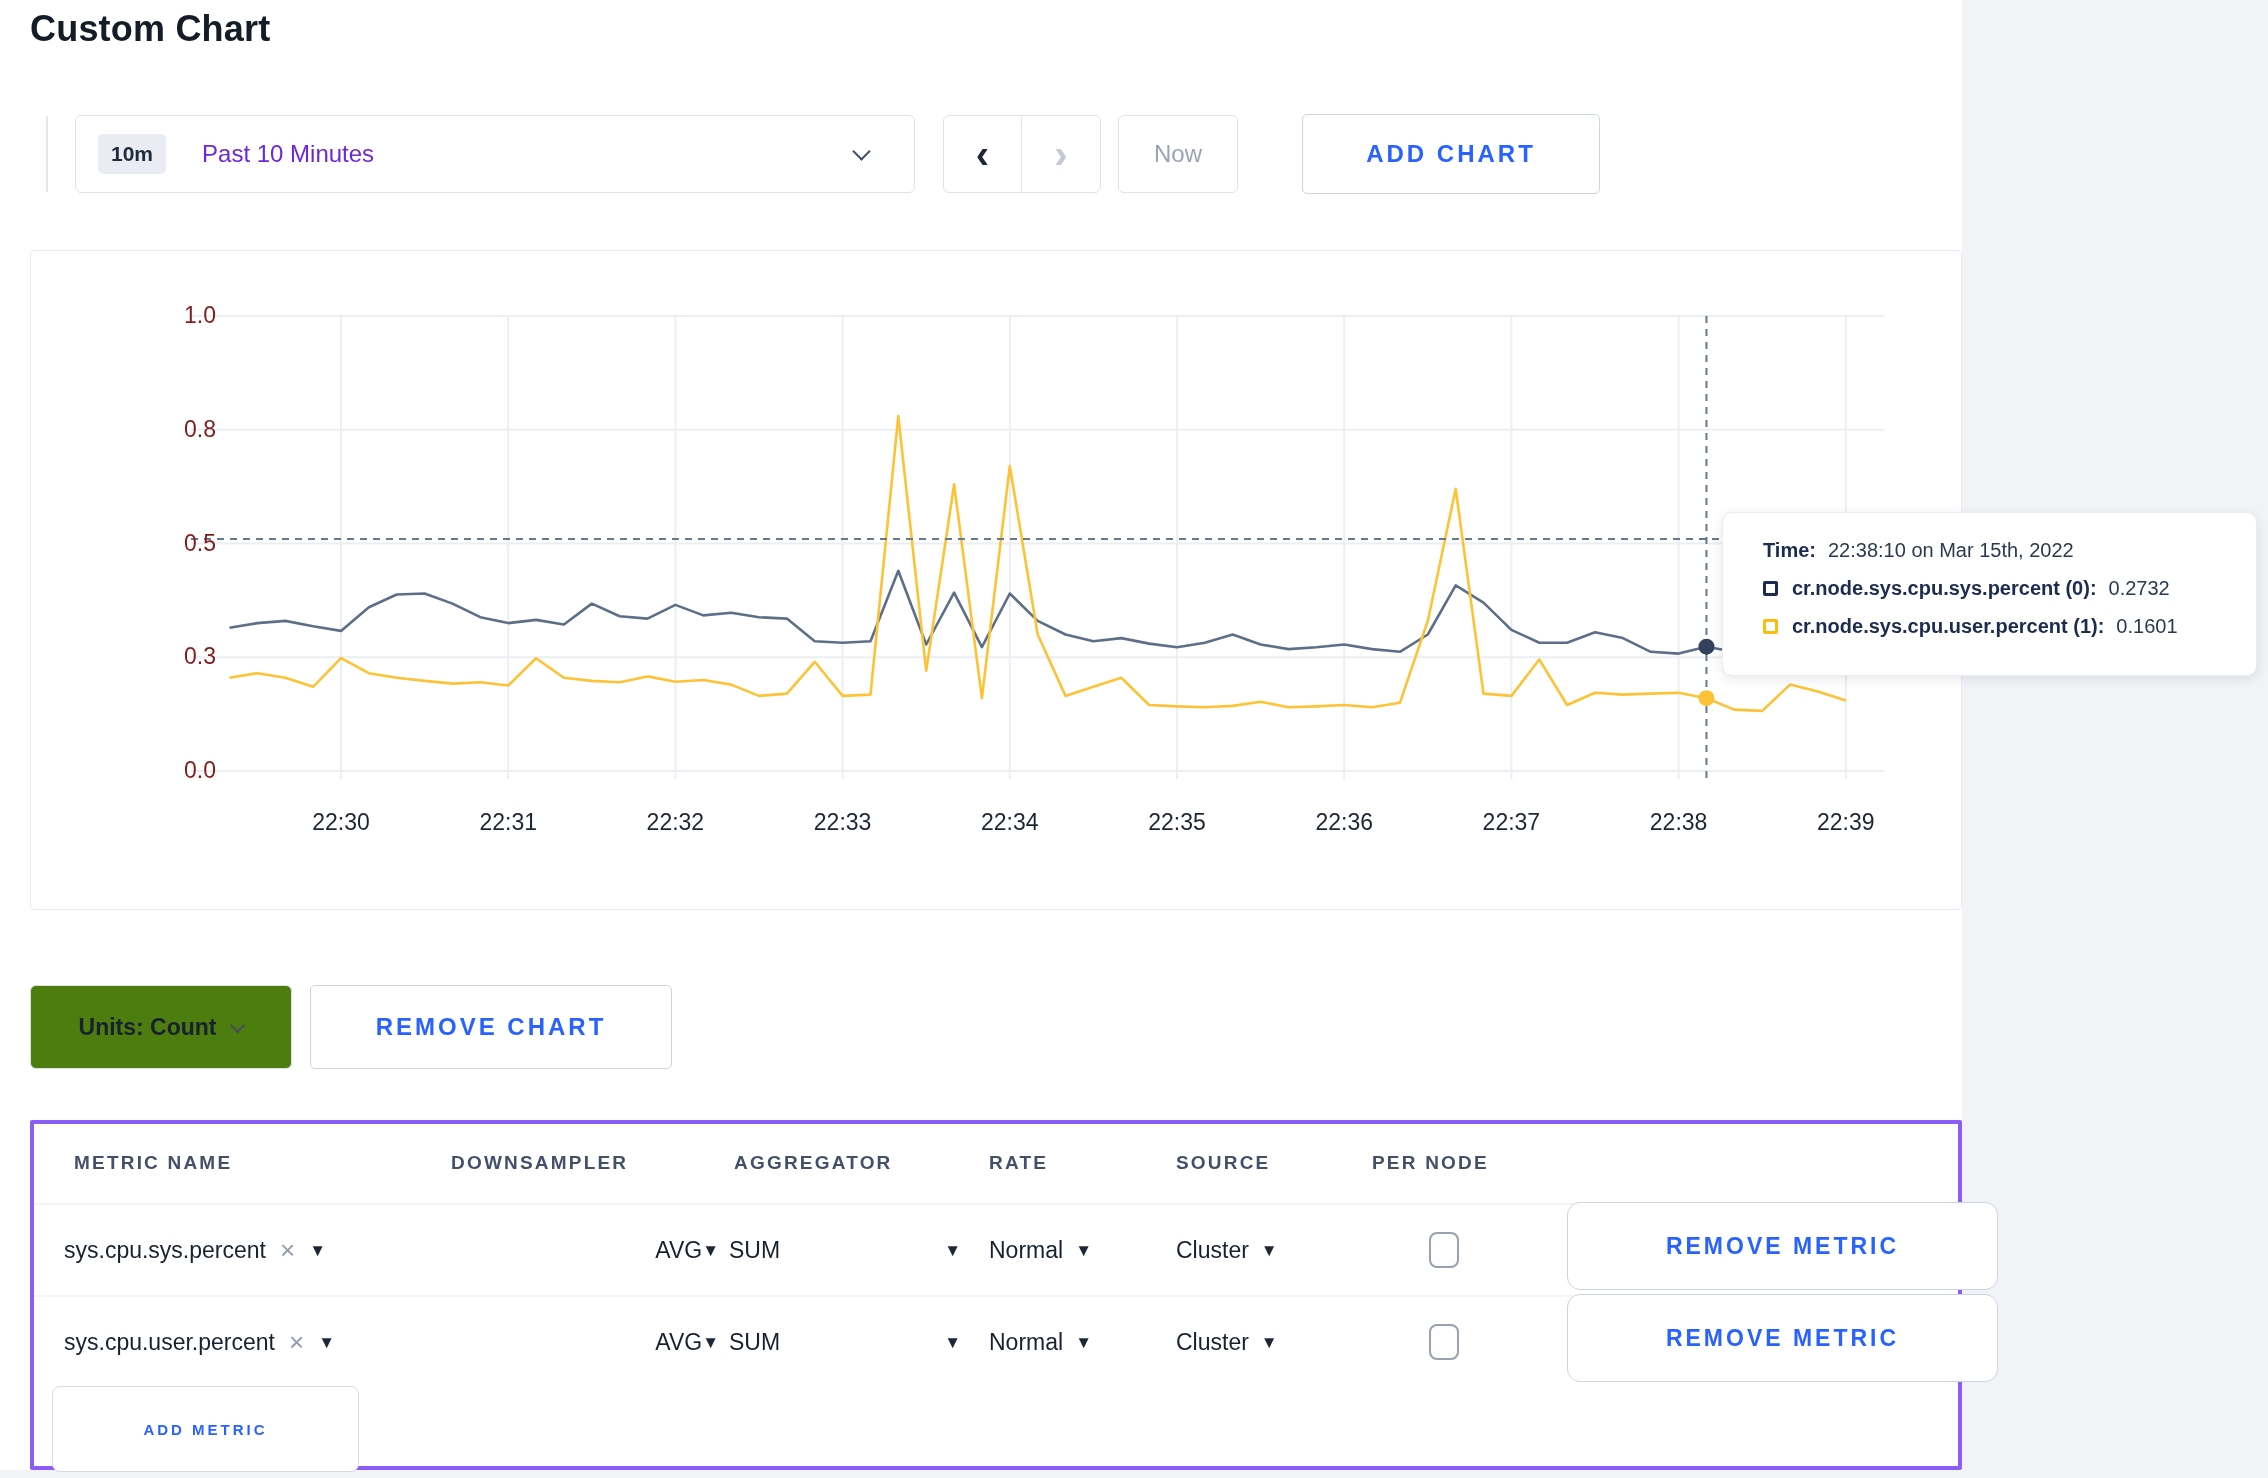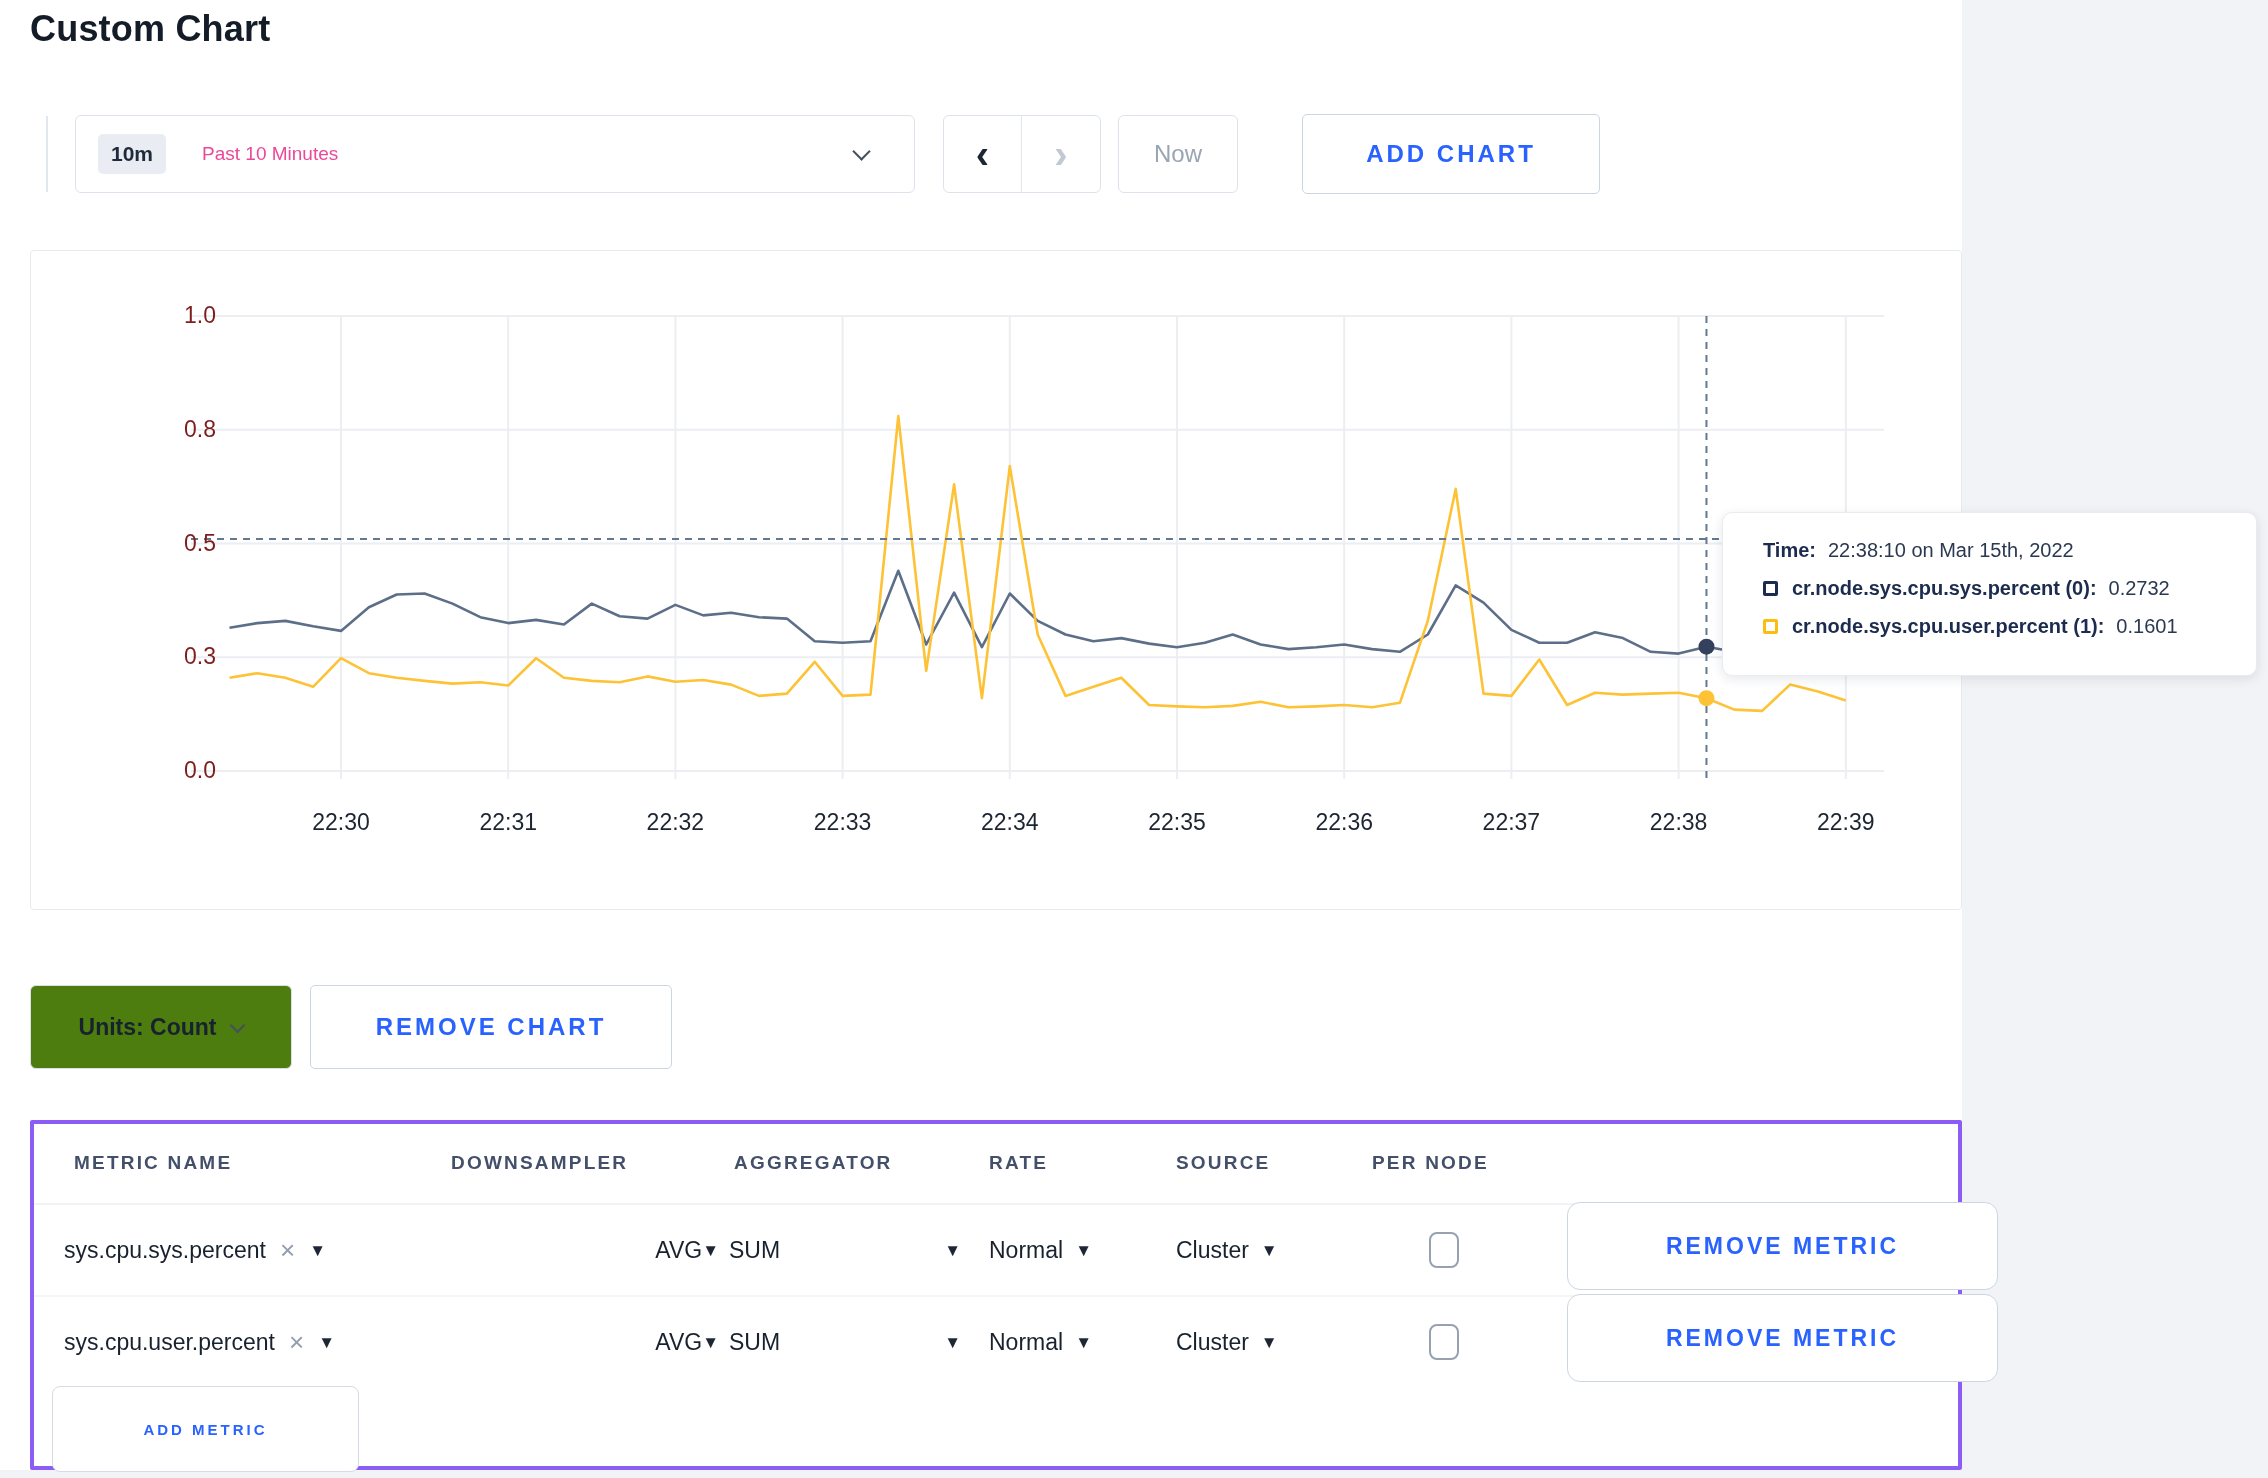--- a/index.html
+++ b/index.html
@@ -23,21 +23,21 @@
   .toolbar-divider { position:absolute; left:46px; top:116px; width:2px; height:76px; background:#e2e7ee; }
   .time-select {
     position:absolute; left:75px; top:115px; width:840px; height:78px;
     background:#fff; border:1px solid #dde3ea; border-radius:6px;
     display:flex; align-items:center; padding:0 46px 0 22px; cursor:pointer;
   }
   .time-badge {
     background:#e9edf3; border-radius:5px; padding:8px 13px;
     font-size:21px; font-weight:700; color:#1f2a3a;
   }
-  .time-label { margin-left:36px; font-size:19px; color:#ec4899; }
+  .time-label { margin-left:36px; font-size:24px; color:#6d28d9; }
   .chev {
     width:13px; height:13px; border-right:2px solid #45505f; border-bottom:2px solid #45505f;
     transform:rotate(45deg); margin-left:auto; margin-top:-6px;
   }
   .pager {
     position:absolute; left:943px; top:115px; width:158px; height:78px;
     border:1px solid #dde3ea; border-radius:6px; background:#fff; display:flex;
   }
   .pager-btn { width:50%; display:flex; align-items:center; justify-content:center;
     font-size:40px; line-height:1; cursor:pointer; }

